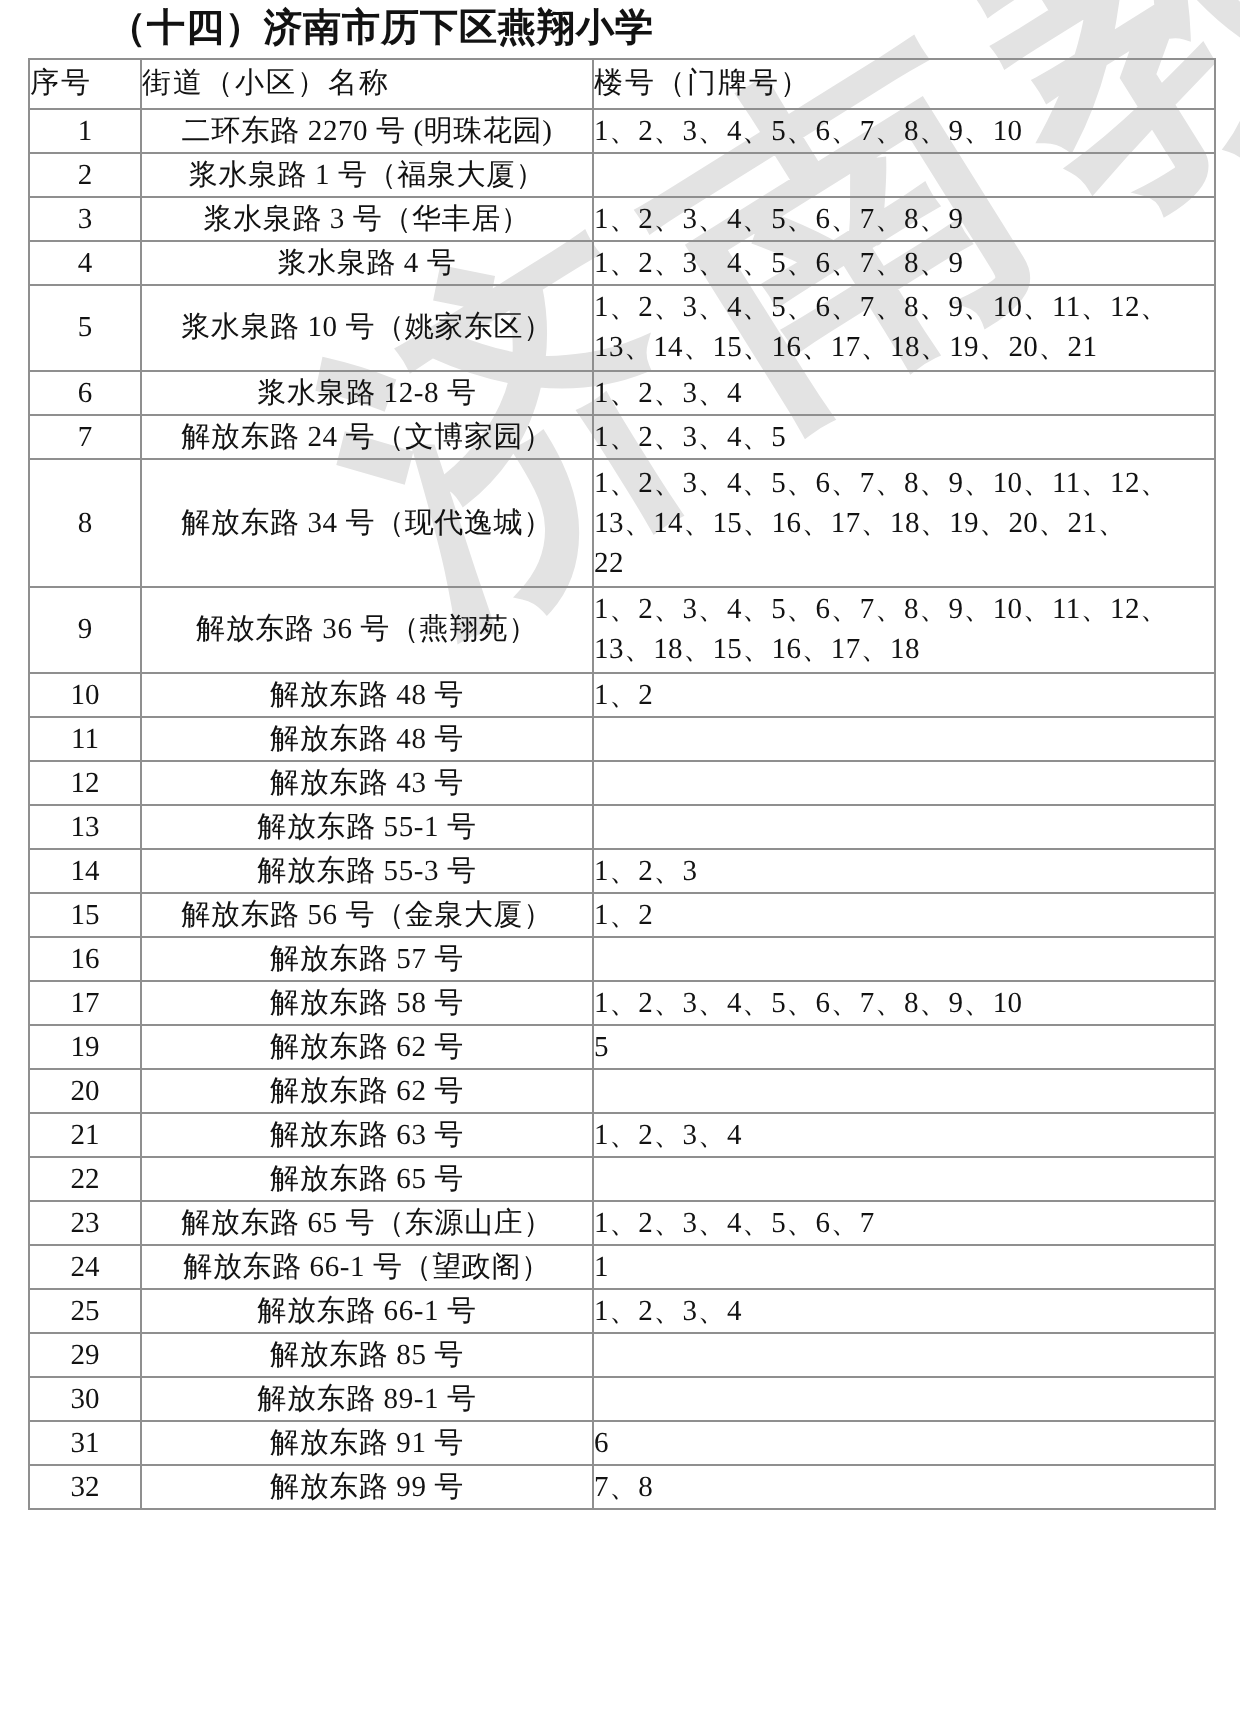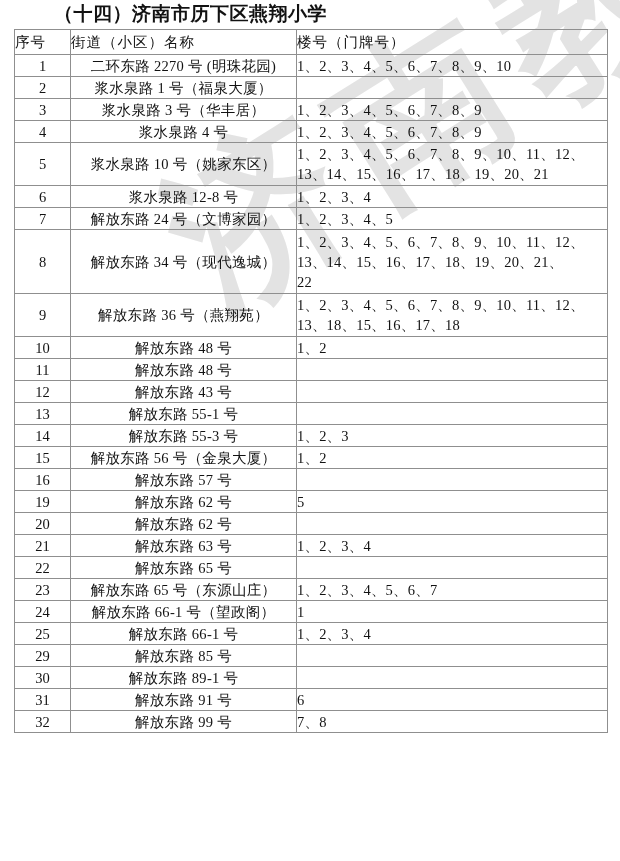--- a/index.html
+++ b/index.html
@@ -258,20 +258,27 @@
             </td>
           </tr>
           <tr class="one-line">
             <td class="idx">16</td>
             <td class="addr">解放东路 57 号</td>
             <td class="bldg">
               <span class="line"></span>
             </td>
           </tr>
           <tr class="one-line">
+            <td class="idx">17</td>
+            <td class="addr">解放东路 58 号</td>
+            <td class="bldg">
+              <span class="line">1、2、3、4、5、6、7、8、9、10</span>
+            </td>
+          </tr>
+          <tr class="one-line">
             <td class="idx">19</td>
             <td class="addr">解放东路 62 号</td>
             <td class="bldg">
               <span class="line">5</span>
             </td>
           </tr>
           <tr class="one-line">
             <td class="idx">20</td>
             <td class="addr">解放东路 62 号</td>
             <td class="bldg">

